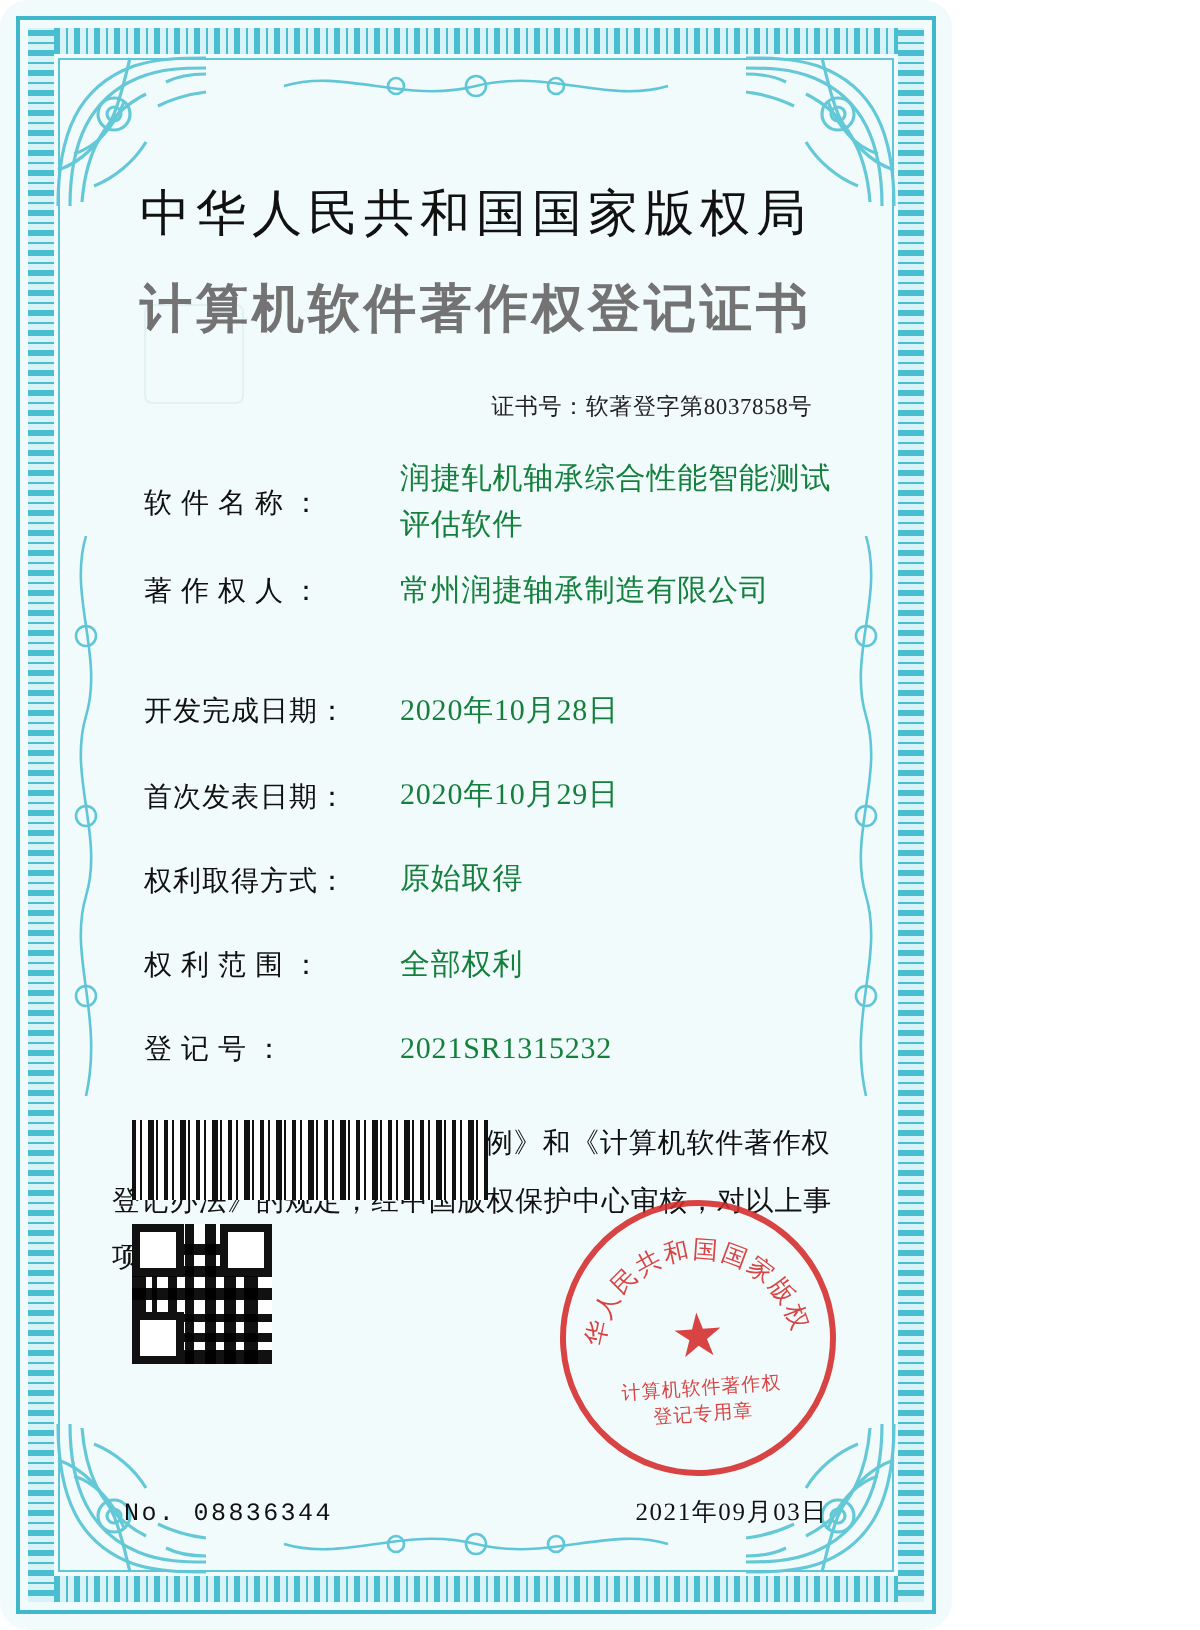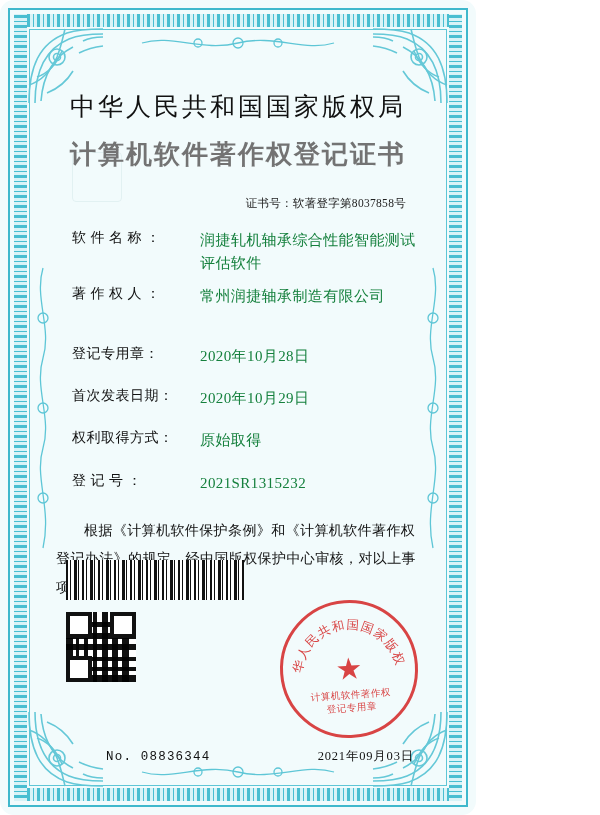--- a/index.html
+++ b/index.html
@@ -120,21 +120,21 @@
     padding-right: 22px;
     letter-spacing: 0.3px;
   }
 
   .fields {
     margin-top: 18px;
     padding-left: 24px;
   }
   .field-row {
     display: flex;
-    align-items: flex-start;
+    align-items: center;
     margin-bottom: 19px;
   }
   .field-row.tight { margin-bottom: 9px; }
   .f-label {
     font-size: 14px;
     color: #111;
     width: 128px;
     flex: 0 0 128px;
     letter-spacing: 0.5px;
   }
@@ -247,21 +247,20 @@
   
   .footer {
     position: absolute;
     left: 62px; right: 62px;
     top: 748px;
     display: flex;
     justify-content: space-between;
     align-items: baseline;
     font-size: 12.5px;
     color: #111;
-    padding-left: 44px;
   }
   .footer .serial { letter-spacing: 1.2px; font-family: "Liberation Mono", monospace; }
   .footer .date   { letter-spacing: 0.8px; }
 
   
   .watermark {
     position: absolute;
     left: 72px; top: 152px;
     width: 48px; height: 48px;
     border: 1px solid #dcecee;
@@ -390,34 +389,38 @@
       </div>
 
       <div class="field-row">
         <div class="f-label">著 作 权 人 ：</div>
         <div class="f-value">常州润捷轴承制造有限公司</div>
       </div>
 
       <div class="gap-block"></div>
 
       <div class="field-row">
-        <div class="f-label">登记专用章：</div>
+        <div class="f-label">开发完成日期：</div>
         <div class="f-value">2020年10月28日</div>
       </div>
 
       <div class="field-row">
         <div class="f-label">首次发表日期：</div>
         <div class="f-value">2020年10月29日</div>
       </div>
 
       <div class="field-row">
         <div class="f-label">权利取得方式：</div>
         <div class="f-value">原始取得</div>
       </div>
 
+      <div class="field-row">
+        <div class="f-label">权 利 范 围 ：</div>
+        <div class="f-value">全部权利</div>
+      </div>
 
       <div class="field-row">
         <div class="f-label">登 记 号 ：</div>
         <div class="f-value">2021SR1315232</div>
       </div>
 
     </div>
 
     <div class="paragraph">根据《计算机软件保护条例》和《计算机软件著作权登记办法》的规定，经中国版权保护中心审核，对以上事项予以登记。</div>
   </div>

